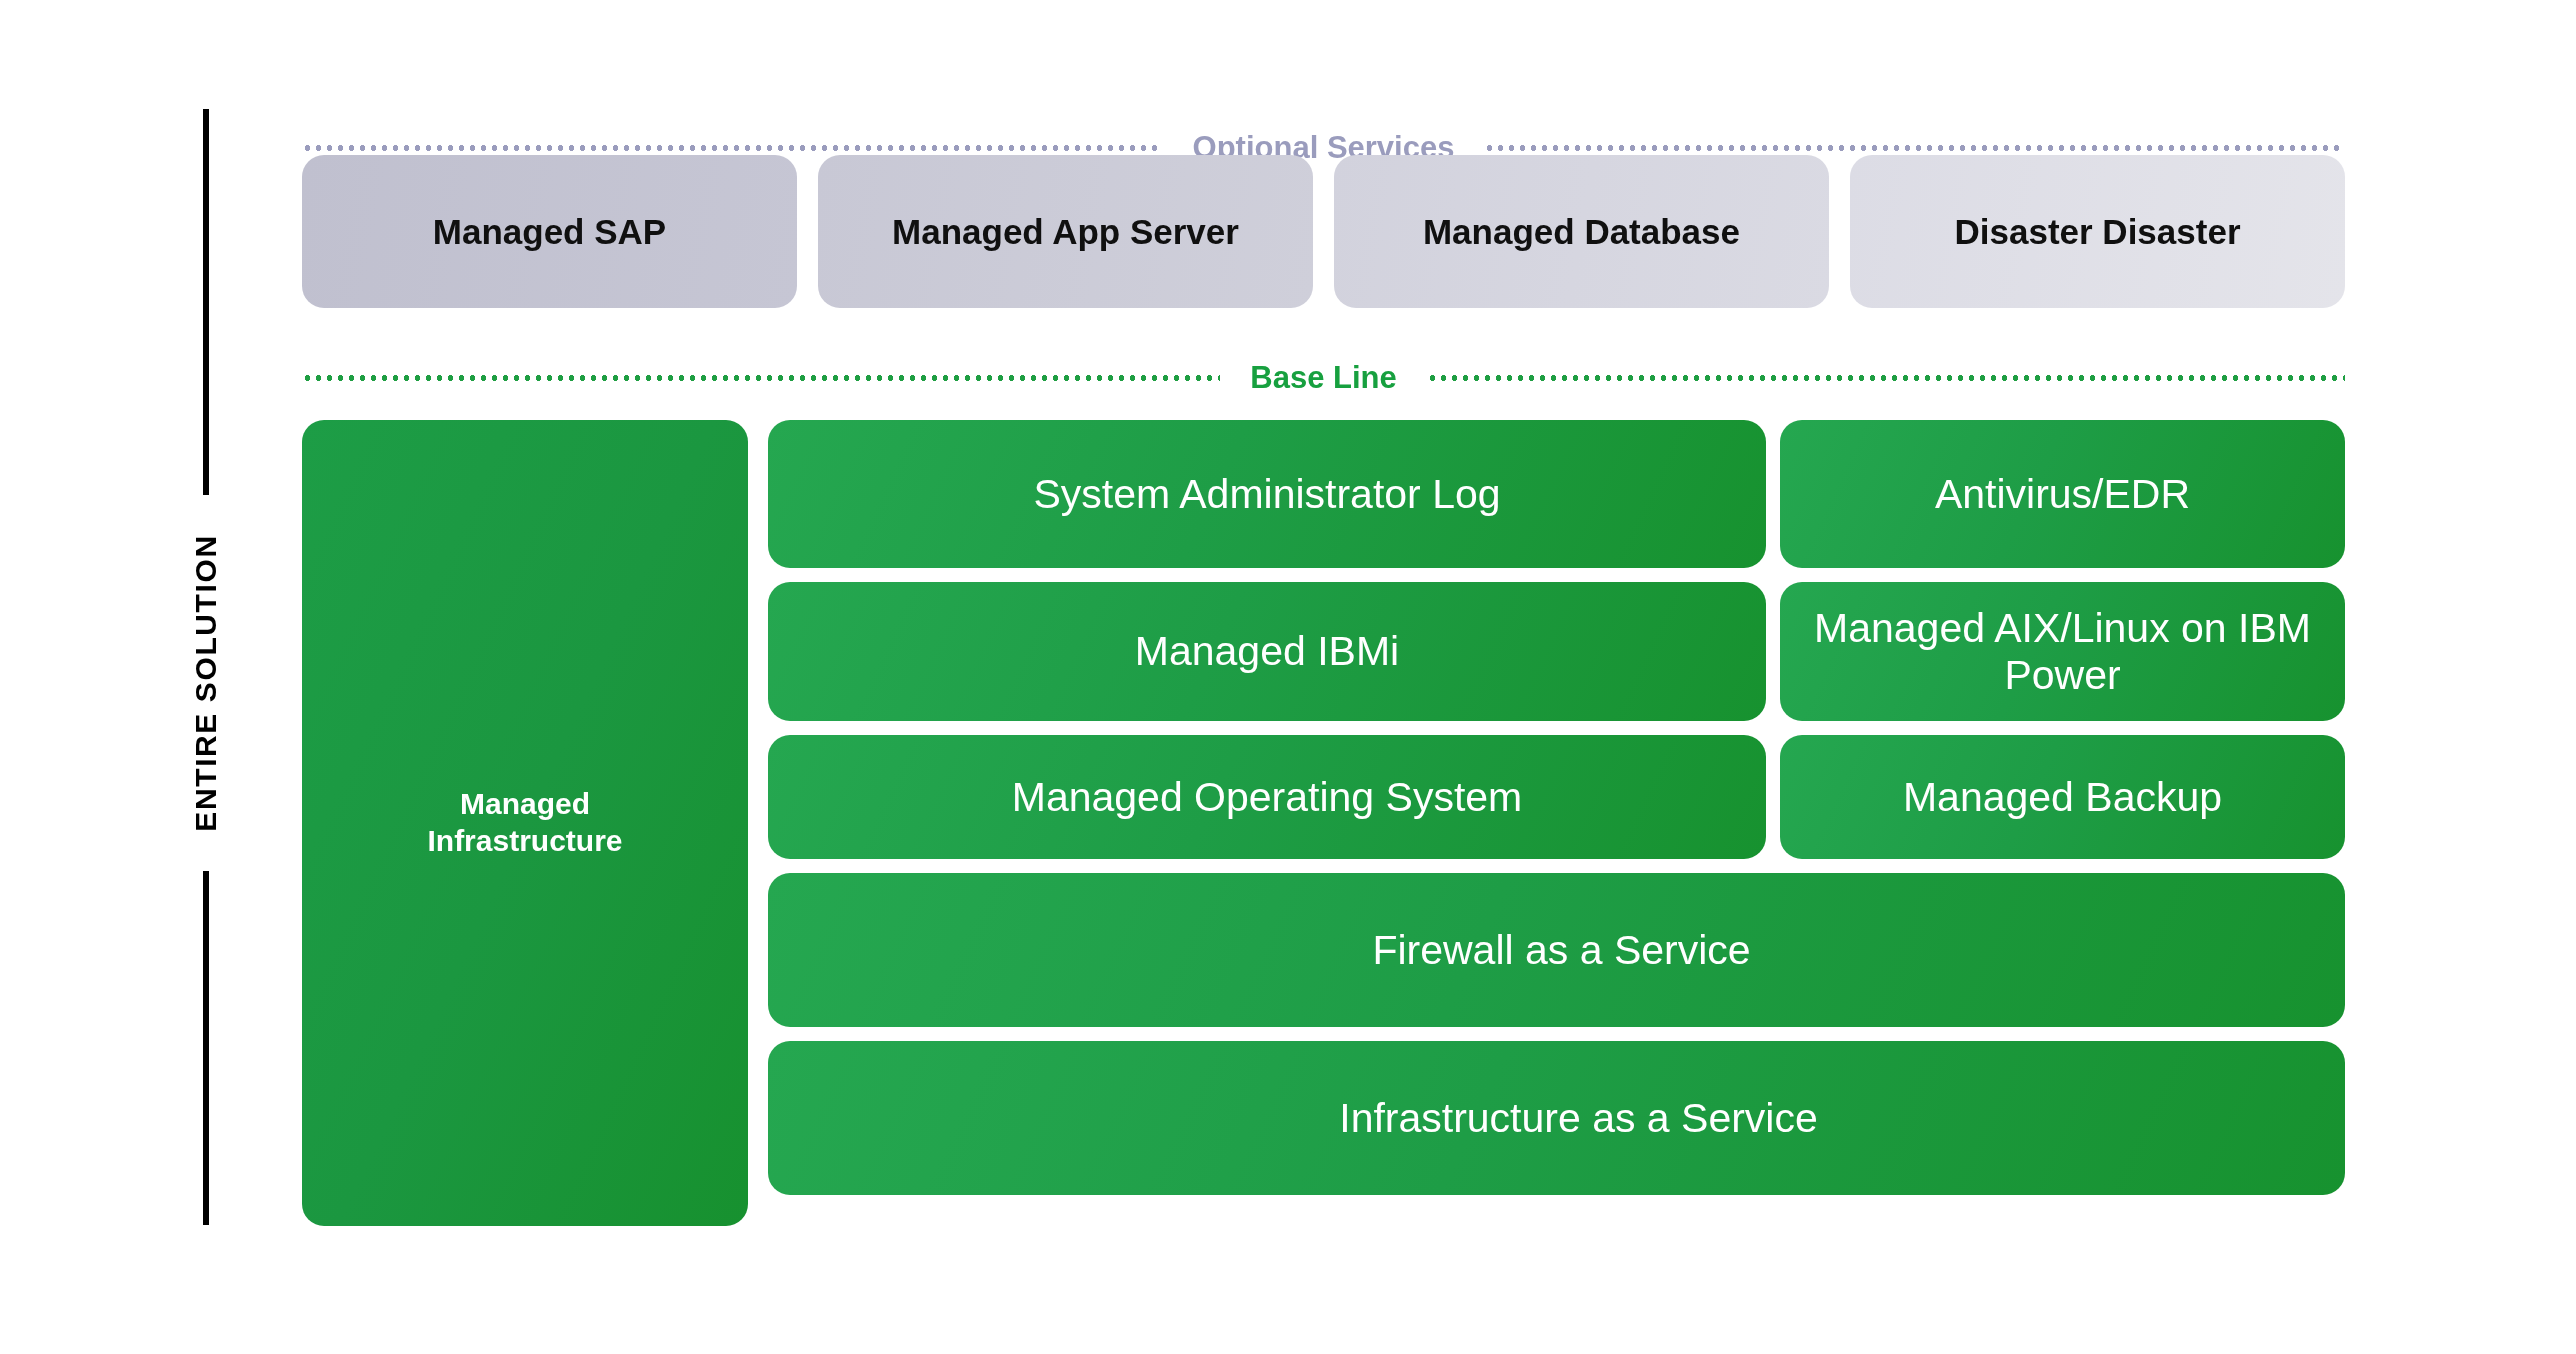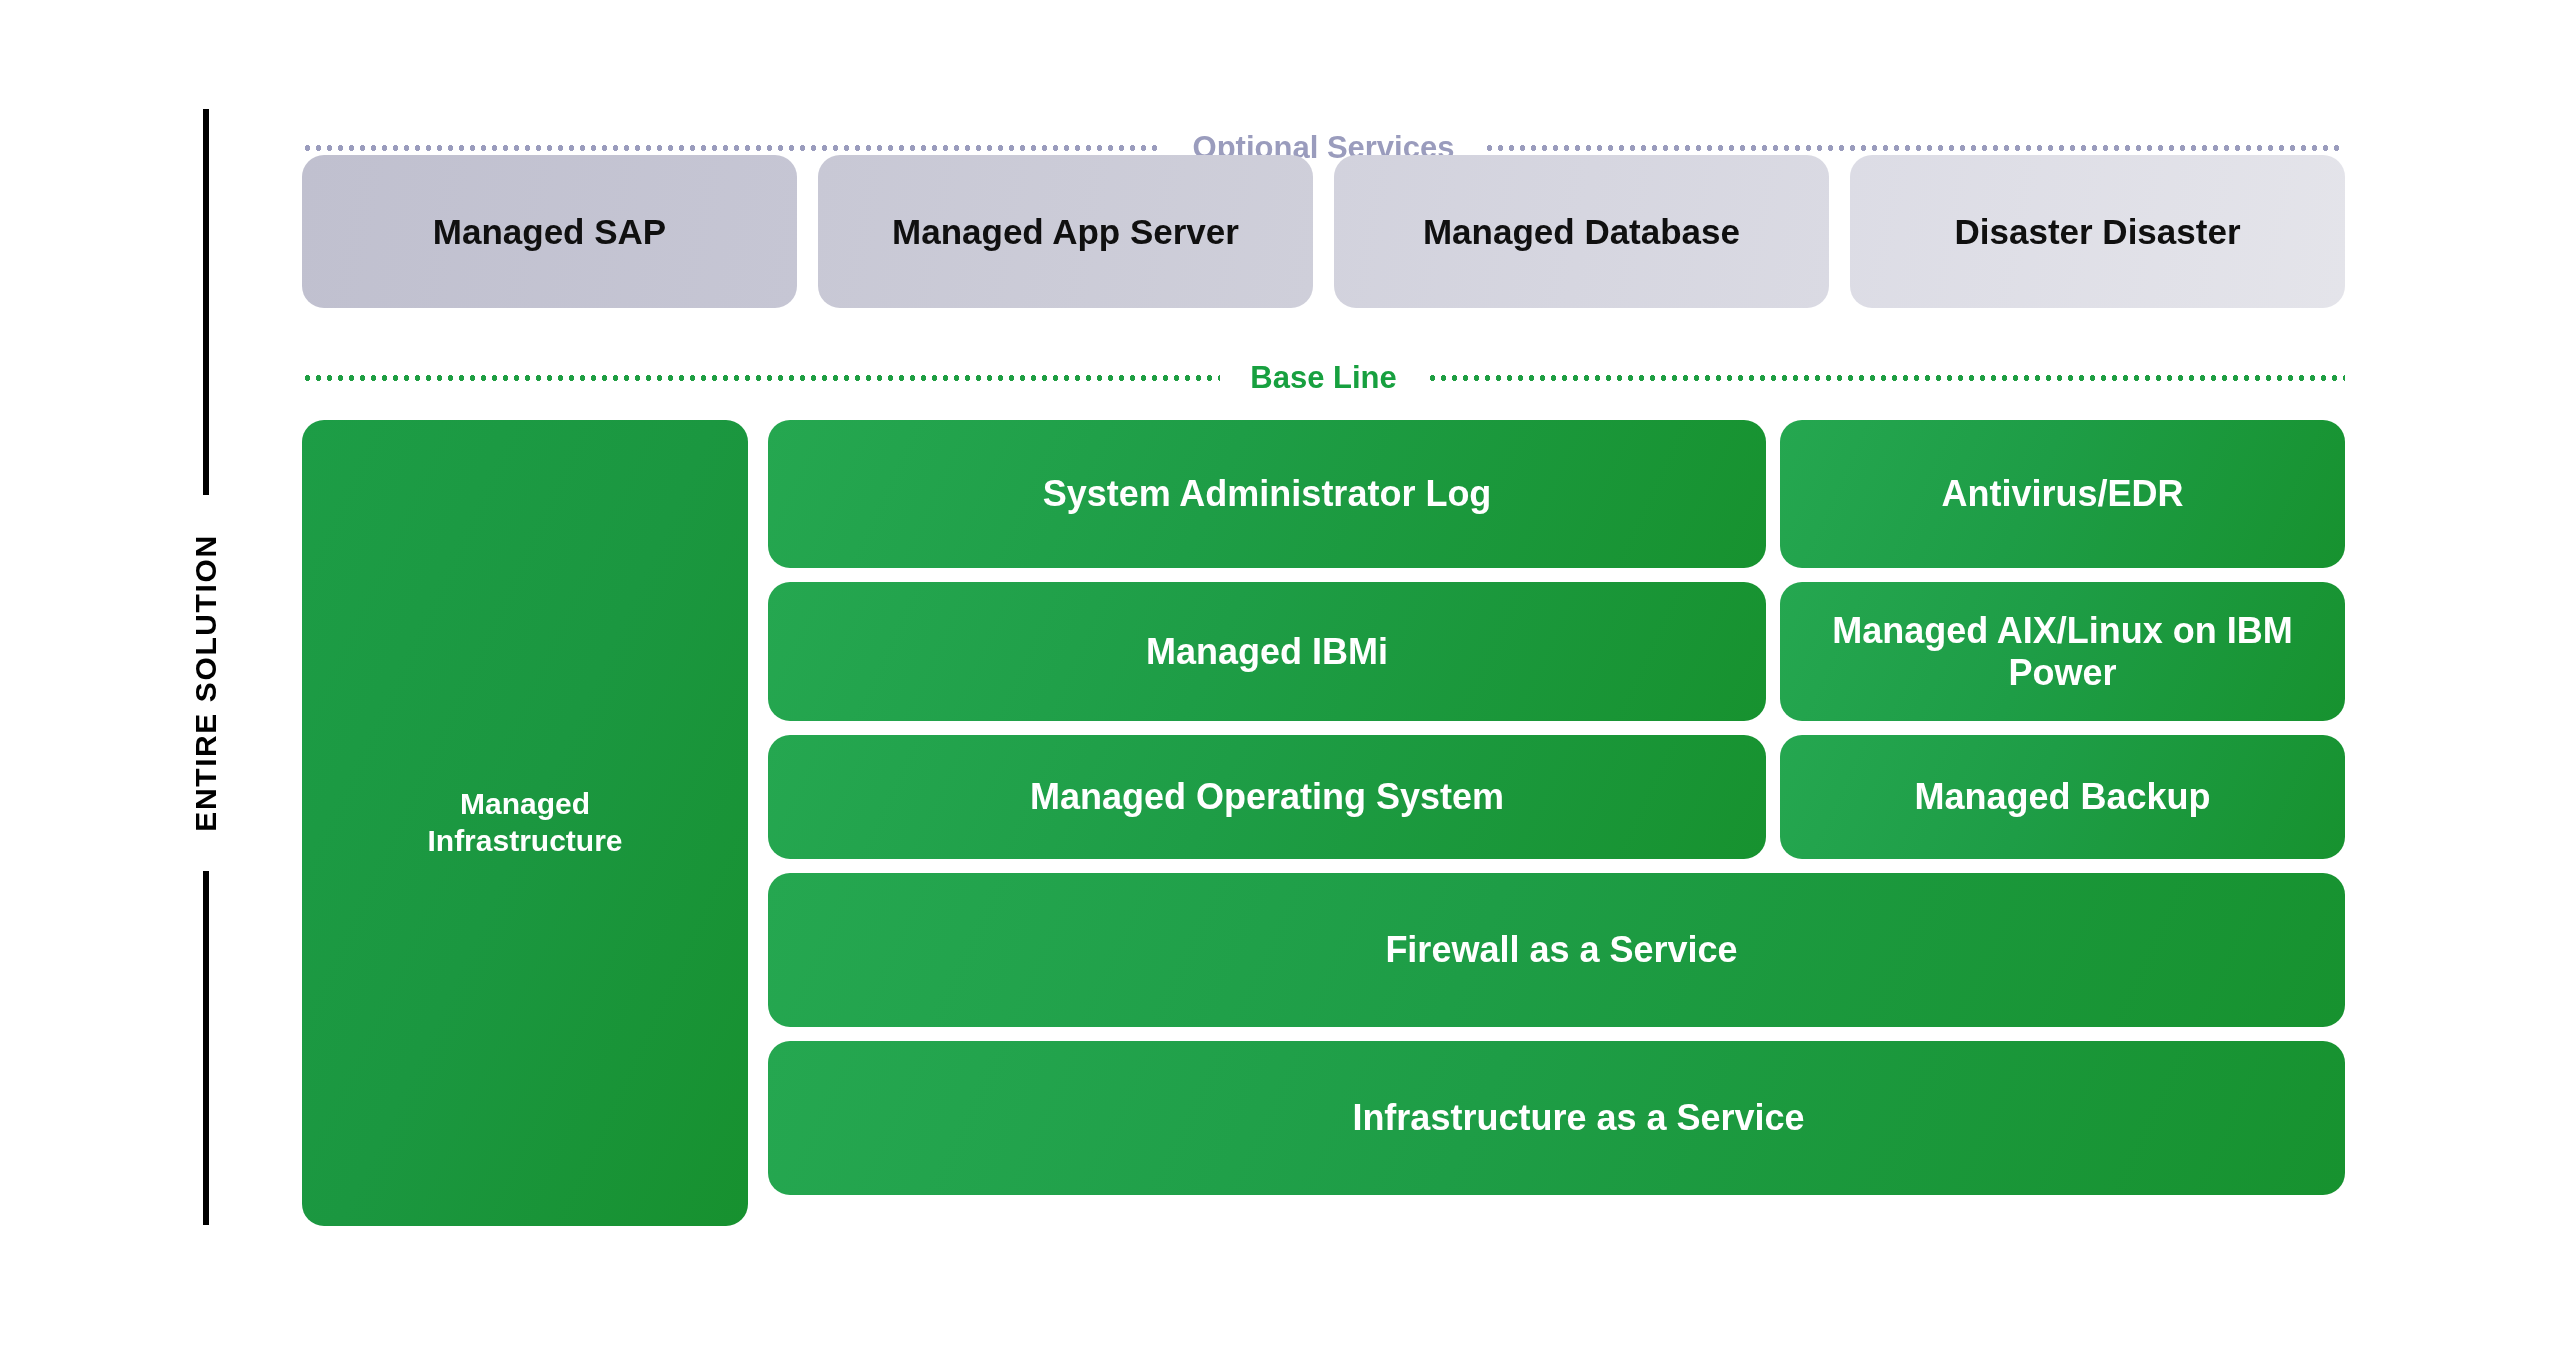--- a/index.html
+++ b/index.html
@@ -123,22 +123,22 @@
   .infra-col { flex: 0 0 446px; }
   .stack-col { flex: 1 1 auto; display: flex; flex-direction: column; gap: 14px; }
 
   .green-card {
     border-radius: 22px;
     display: flex;
     align-items: center;
     justify-content: center;
     text-align: center;
     color: #ffffff;
-    font-size: 36px;
-    font-weight: 700;
+    font-size: 41px;
+    font-weight: 400;
     background: linear-gradient(115deg, #25a750 0%, #1e9d46 45%, #17922f 100%);
   }
 
   .infra-card {
     width: 100%;
     height: 100%;
     font-size: 30px;
     line-height: 1.23;
     font-weight: 700;
     background: linear-gradient(115deg, #1d9d46 0%, #1b9740 50%, #17912f 100%);

